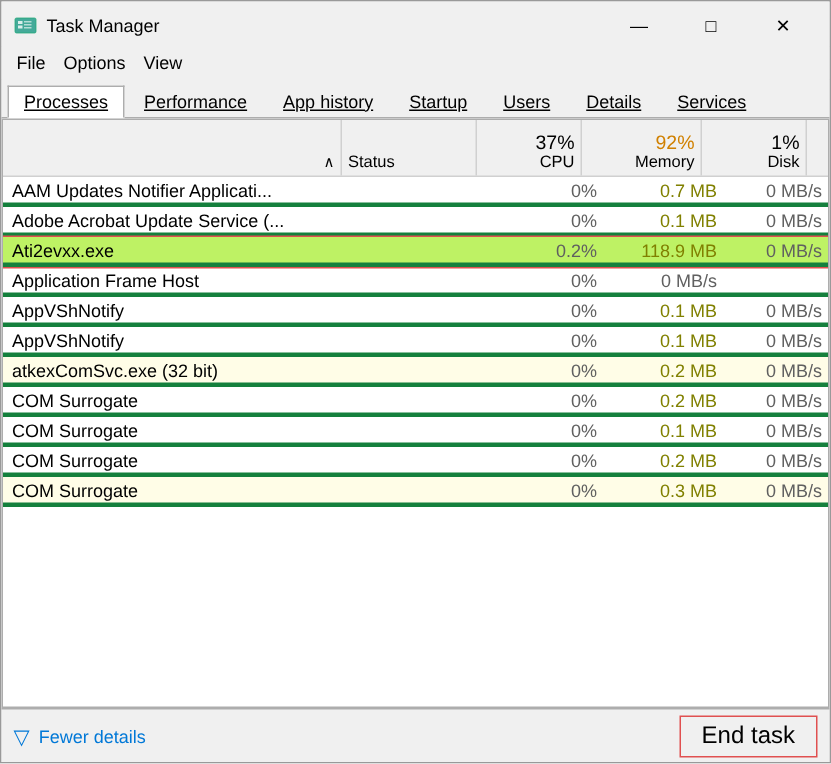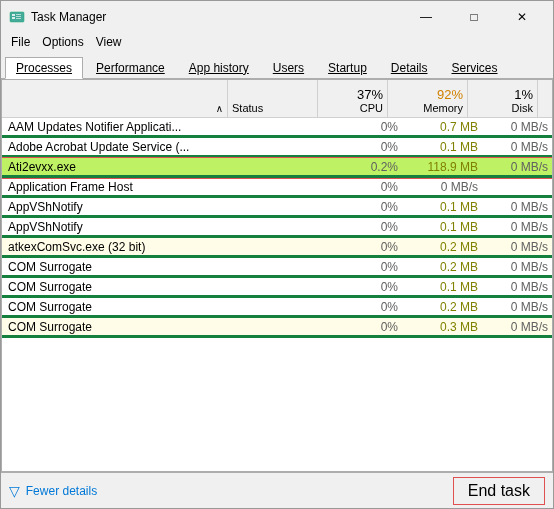--- a/index.html
+++ b/index.html
@@ -166,22 +166,22 @@
   <div class="menu-bar">
     <span class="menu-item">File</span>
     <span class="menu-item">Options</span>
     <span class="menu-item">View</span>
   </div>
 
   <div class="tabs">
     <div class="tab active">Processes</div>
     <div class="tab">Performance</div>
     <div class="tab">App history</div>
+    <div class="tab">Startup</div>
     <div class="tab">Users</div>
-    <div class="tab">Startup</div>
     <div class="tab">Details</div>
     <div class="tab">Services</div>
   </div>
 
   <div class="main">
 
     <div class="table-header">
       <div class="col-header name-col">
         <span class="sort-arrow">∧</span>
       </div>

